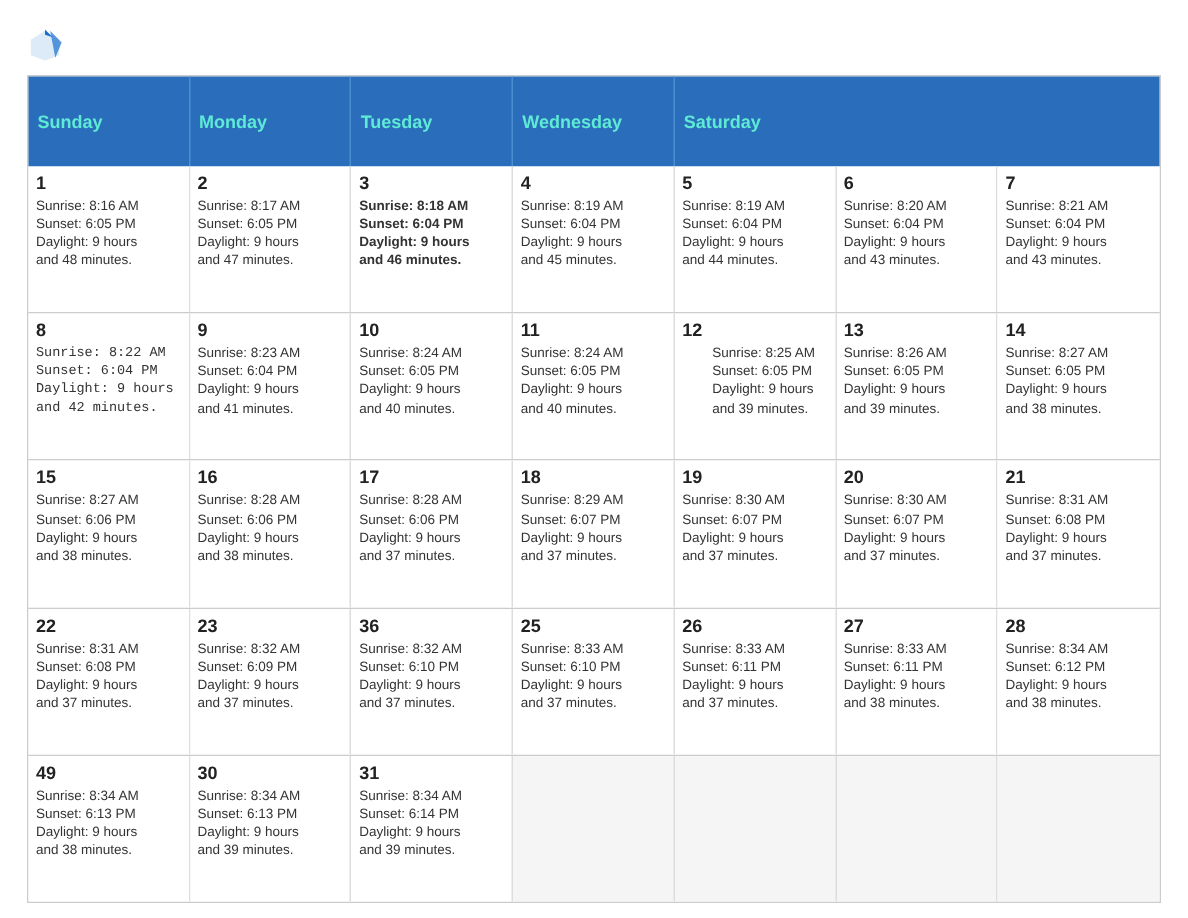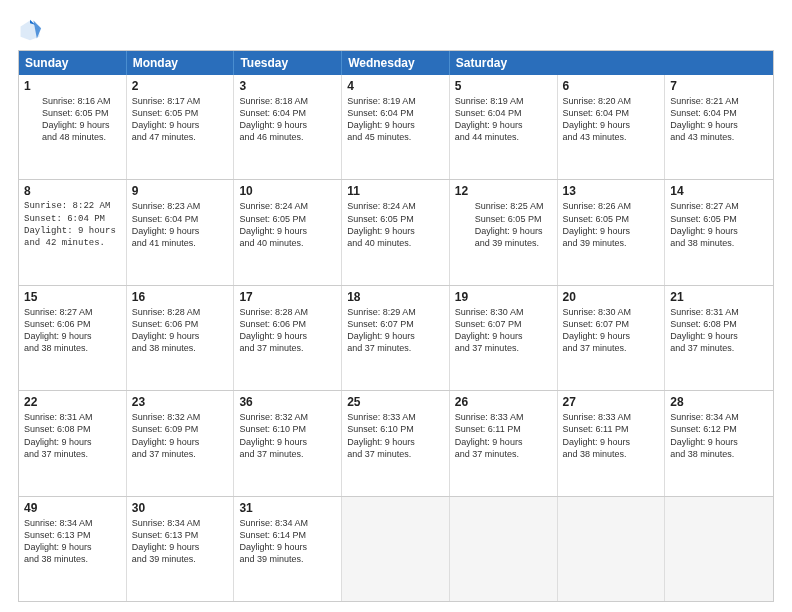--- a/index.html
+++ b/index.html
@@ -60,24 +60,24 @@
       display: flex;
       flex-direction: column;
       border: 1px solid #ccc;
     }
     .cal-header {
       display: grid;
       grid-template-columns: repeat(7, 1fr);
       background: #2a6ebb;
     }
     .cal-header-cell {
-      color: #ffffff;
+      color: #5eead4;
       font-weight: bold;
       font-size: 12px;
-      padding: 5px 6px;
+      padding: 23px 6px;
       text-align: left;
       border-right: 1px solid #4a8ed0;
     }
     .cal-header-cell:last-child { border-right: none; }
     .cal-body {
       flex: 1;
       display: flex;
       flex-direction: column;
     }
     .cal-week {
@@ -139,35 +139,35 @@
         <div class="cal-header-cell">Sunday</div>
         <div class="cal-header-cell">Monday</div>
         <div class="cal-header-cell">Tuesday</div>
         <div class="cal-header-cell">Wednesday</div>
         <div class="cal-header-cell">Saturday</div>
       </div>
     <div class="cal-body" id="cal-body">
         <div class="cal-week">
           <div class="cal-cell">
             <span class="day-num">1</span>
-            <div class="day-info" style="white-space: pre-line; margin-left: 18px;">Sunrise: 8:16 AM
+            <div class="day-info" style="white-space: pre-line;">Sunrise: 8:16 AM
 Sunset: 6:05 PM
 Daylight: 9 hours
 and 48 minutes.</div>
           </div>
           <div class="cal-cell">
             <span class="day-num">2</span>
             <div class="day-info" style="white-space: pre-line;">Sunrise: 8:17 AM
 Sunset: 6:05 PM
 Daylight: 9 hours
 and 47 minutes.</div>
           </div>
           <div class="cal-cell">
             <span class="day-num">3</span>
-            <div class="day-info" style="white-space: pre-line;">Sunrise: 8:18 AM
+            <div class="day-info" style="white-space: pre-line; font-weight: bold;">Sunrise: 8:18 AM
 Sunset: 6:04 PM
 Daylight: 9 hours
 and 46 minutes.</div>
           </div>
           <div class="cal-cell">
             <span class="day-num">4</span>
             <div class="day-info" style="white-space: pre-line;">Sunrise: 8:19 AM
 Sunset: 6:04 PM
 Daylight: 9 hours
 and 45 minutes.</div>

